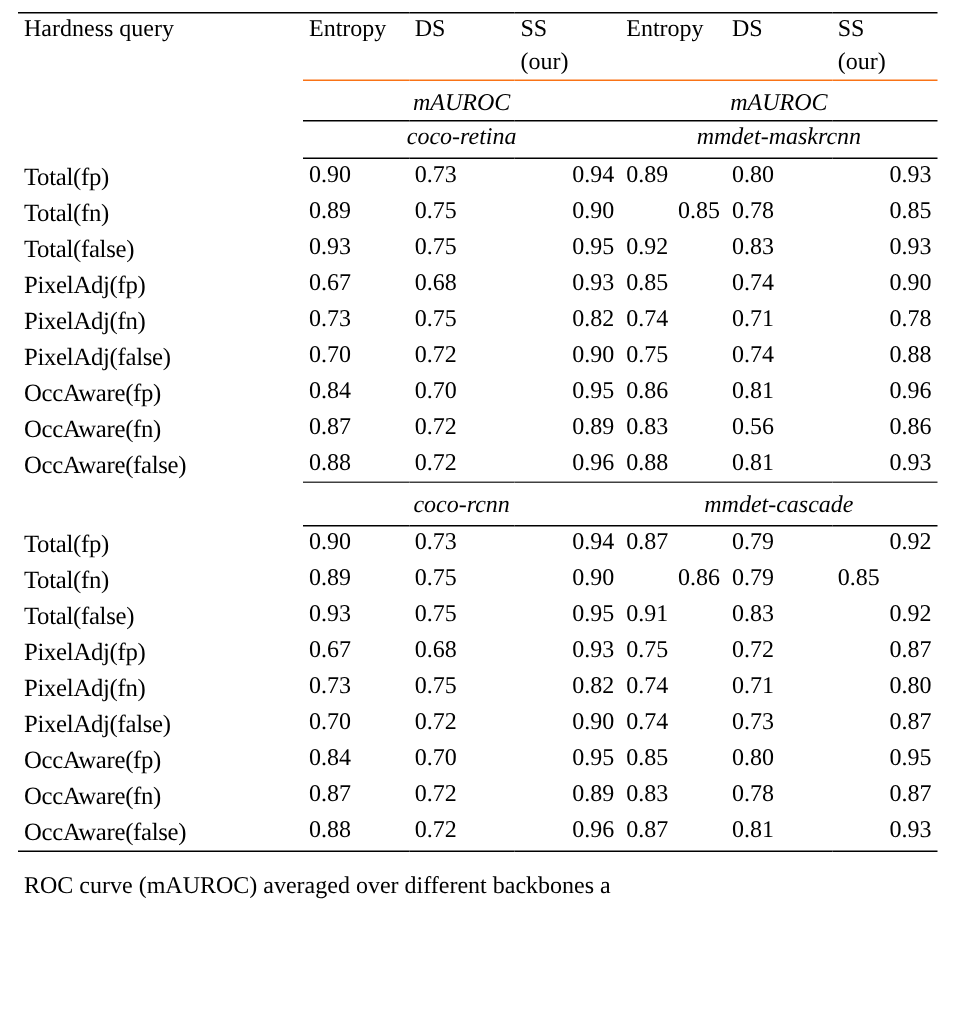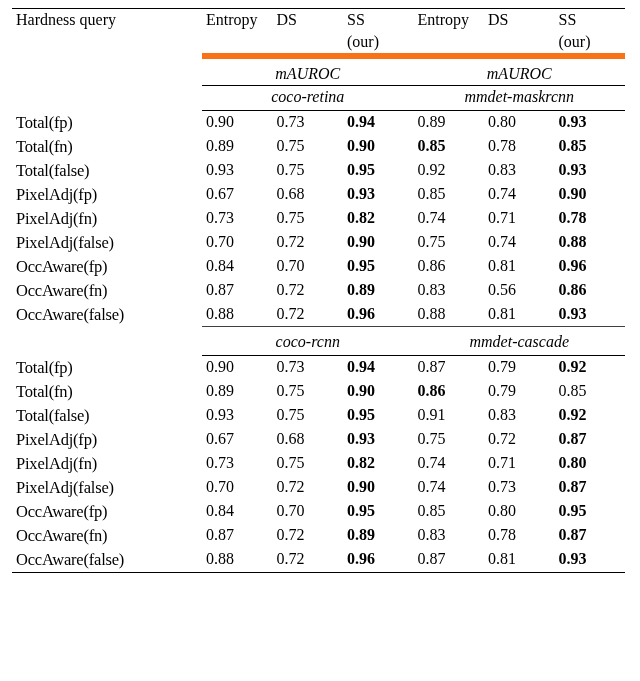--- a/index.html
+++ b/index.html
@@ -27,26 +27,26 @@
     font-weight: normal;
   }
   col.q  { width: 190px; }
   col.c  { width: auto; }
   .mono {
     font-family: Liberation Serif, serif;
     font-size: 16.5px;
     letter-spacing: -0.2px;
   }
   .num { font-variant-numeric: lining-nums; }
-  .bold { font-weight: bold; }
+  .bold { font-weight: normal; text-align: right; }
 
   
   .r-top td    { border-top: 1.5px solid #000; }
   .r-btm td    { border-bottom: 1.5px solid #000; }
-  .r-btm-thin td { border-bottom: 6px solid #f97316; }
+  .r-btm-thin td { border-bottom: 1px solid #f97316; }
   .sec-top     { border-top: 1px solid #404040; }
   .grp-rule    { border-bottom: 1px solid #000; }
 
   .center { text-align: center; font-style: italic; }
   .pad-top { padding-top: 6px; }
   .pad-btm { padding-bottom: 4px; }
 
   .caption {
     margin-top: 14px;
     font-size: 16px;
@@ -275,14 +275,15 @@
           <td class="num">0.72</td>
           <td class="num bold">0.96</td>
           <td class="num">0.87</td>
           <td class="num">0.81</td>
           <td class="num bold">0.93</td>
         </tr>
       </tbody>
 
 </table>
 
+<div class="caption">ROC curve (mAUROC) averaged over different backbones a</div>
 
 </div>
 
 </body></html>

